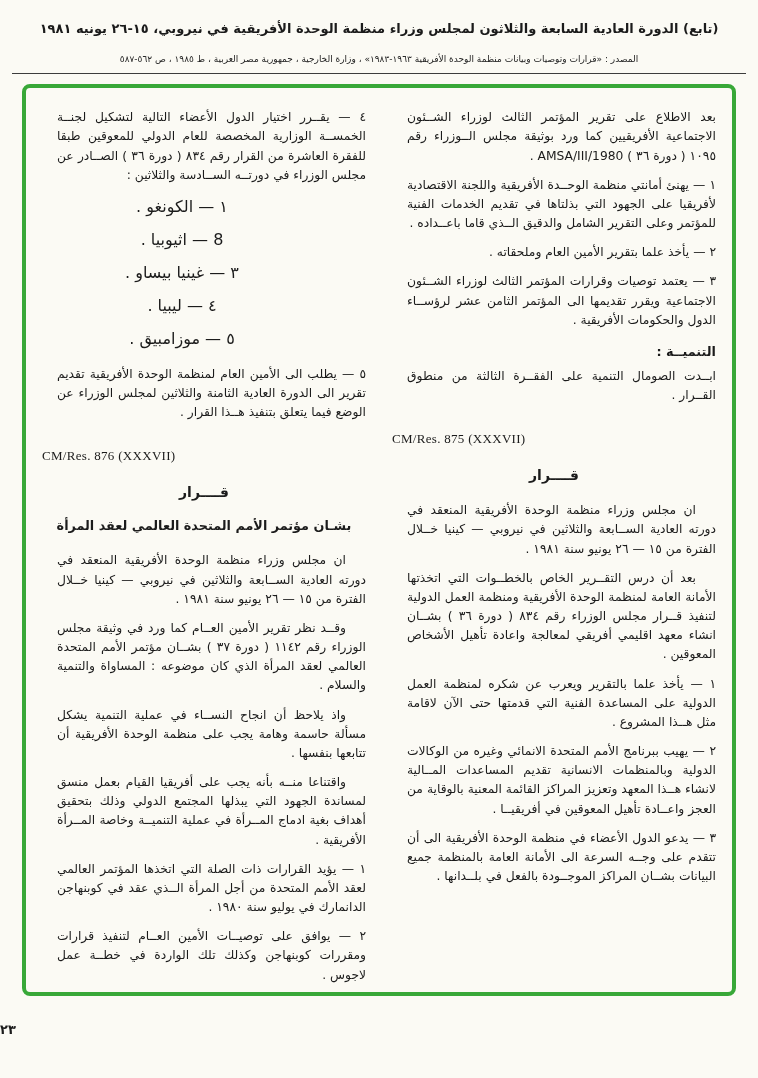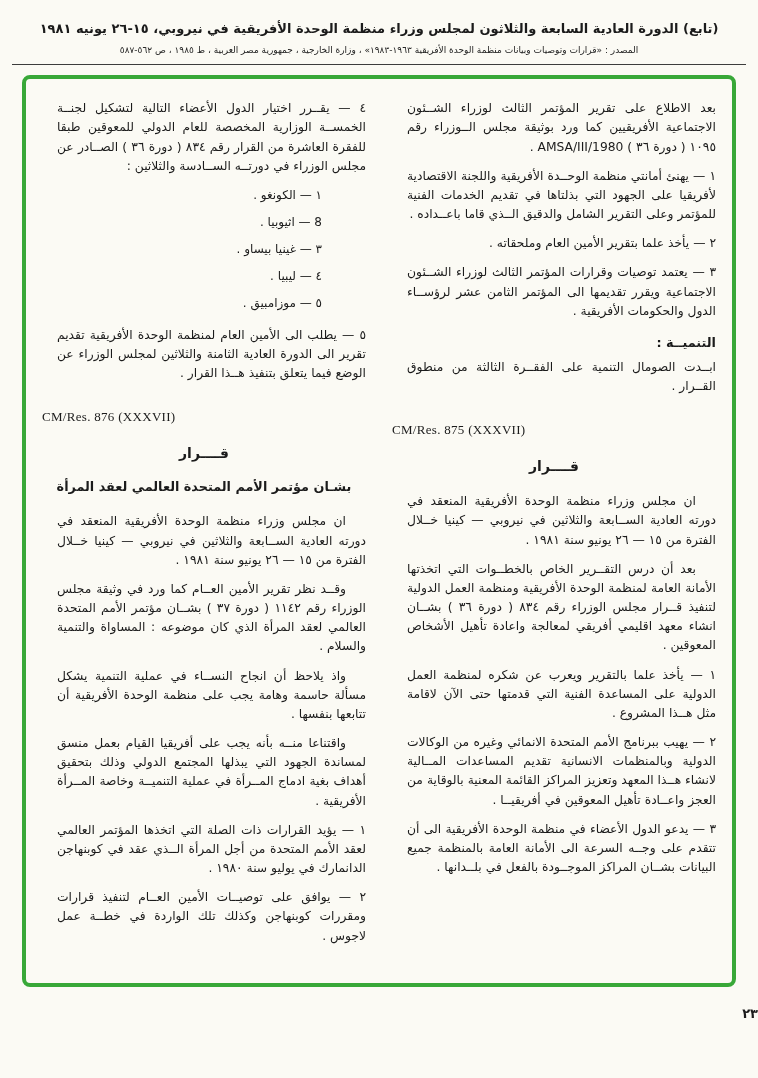--- a/index.html
+++ b/index.html
@@ -6,21 +6,21 @@
   body{
     width:758px;height:1078px;
     background:#fbfaf4;
     font-family:"DejaVu Sans",sans-serif;
     color:#1b1b1b;
     overflow:hidden;
   }
   .page{width:758px;height:1078px;position:relative;box-sizing:border-box;}
   .doc-header{text-align:center;padding-top:20px;}
   .doc-title{font-weight:bold;font-size:13px;line-height:1.4;padding:0 30px;}
-  .doc-source{font-size:9px;margin-top:7px;color:#222;padding:0 20px;}
+  .doc-source{font-size:9px;margin-top:16px;color:#222;padding:0 20px;}
   .header-rule{border-top:1.5px solid #3c3c3c;margin:9px 12px 0 12px;}
   .green-box{
     margin:10px 22px 0 22px;
     border:4px solid #38a838;
     border-radius:8px;
     padding:20px 16px 14px 16px;
     height:912px;
     box-sizing:border-box;
     display:flex;
     gap:26px;
@@ -45,23 +45,23 @@
     margin:26px 0 20px 0;
   }
   .res-title{
     text-align:center;font-weight:bold;font-size:14px;margin:0 0 18px 0;
   }
   .res-subtitle{
     text-align:center;font-weight:bold;font-size:12.8px;margin:0 0 18px 0;
   }
   .country-list{margin:4px 44px 14px 0;}
   .country-item{
-    font-size:12px;line-height:1.5;margin-bottom:9px;text-align:right;
+    font-size:16px;line-height:1.5;margin-bottom:9px;text-align:center;
   }
-  .page-footer{text-align:right;margin-top:16px;}
+  .page-footer{text-align:left;margin-top:23px;}
   .page-number{font-weight:bold;font-size:13px;display:inline-block;}
 </style>
 </head>
 <body>
 
 <div class="page">
 
   <header class="doc-header">
     <div class="doc-title">(تابع) الدورة العادية السابعة والثلاثون لمجلس وزراء منظمة الوحدة الأفريقية في نيروبي، ١٥-٢٦ يونيه ١٩٨١</div>
     <div class="doc-source">المصدر : «قرارات وتوصيات وبيانات منظمة الوحدة الأفريقية ١٩٦٣-١٩٨٣» ، وزارة الخارجية ، جمهورية مصر العربية ، ط ١٩٨٥ ، ص ٥٦٢-٥٨٧</div>

